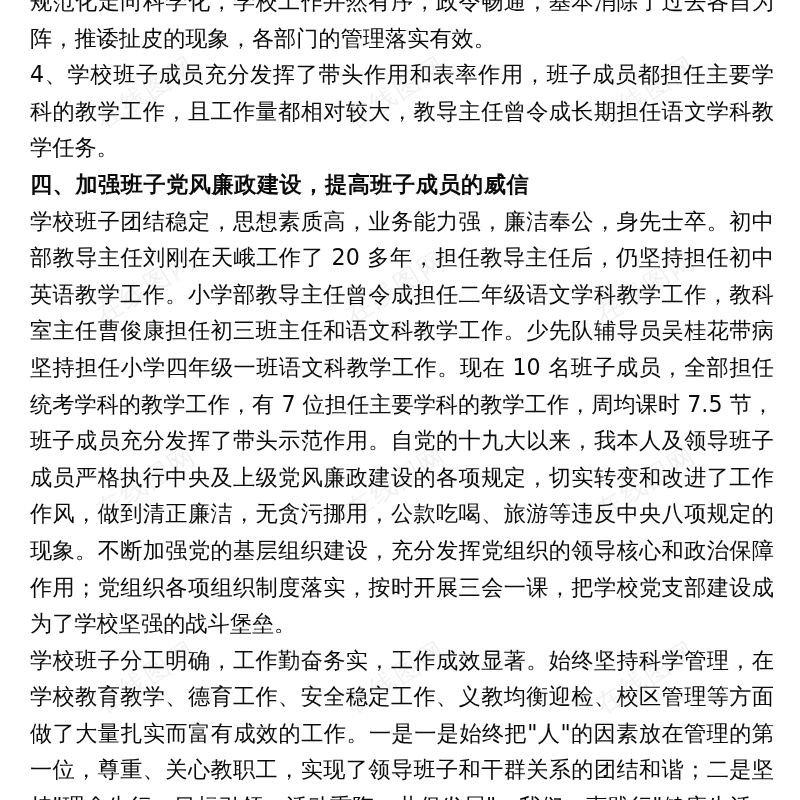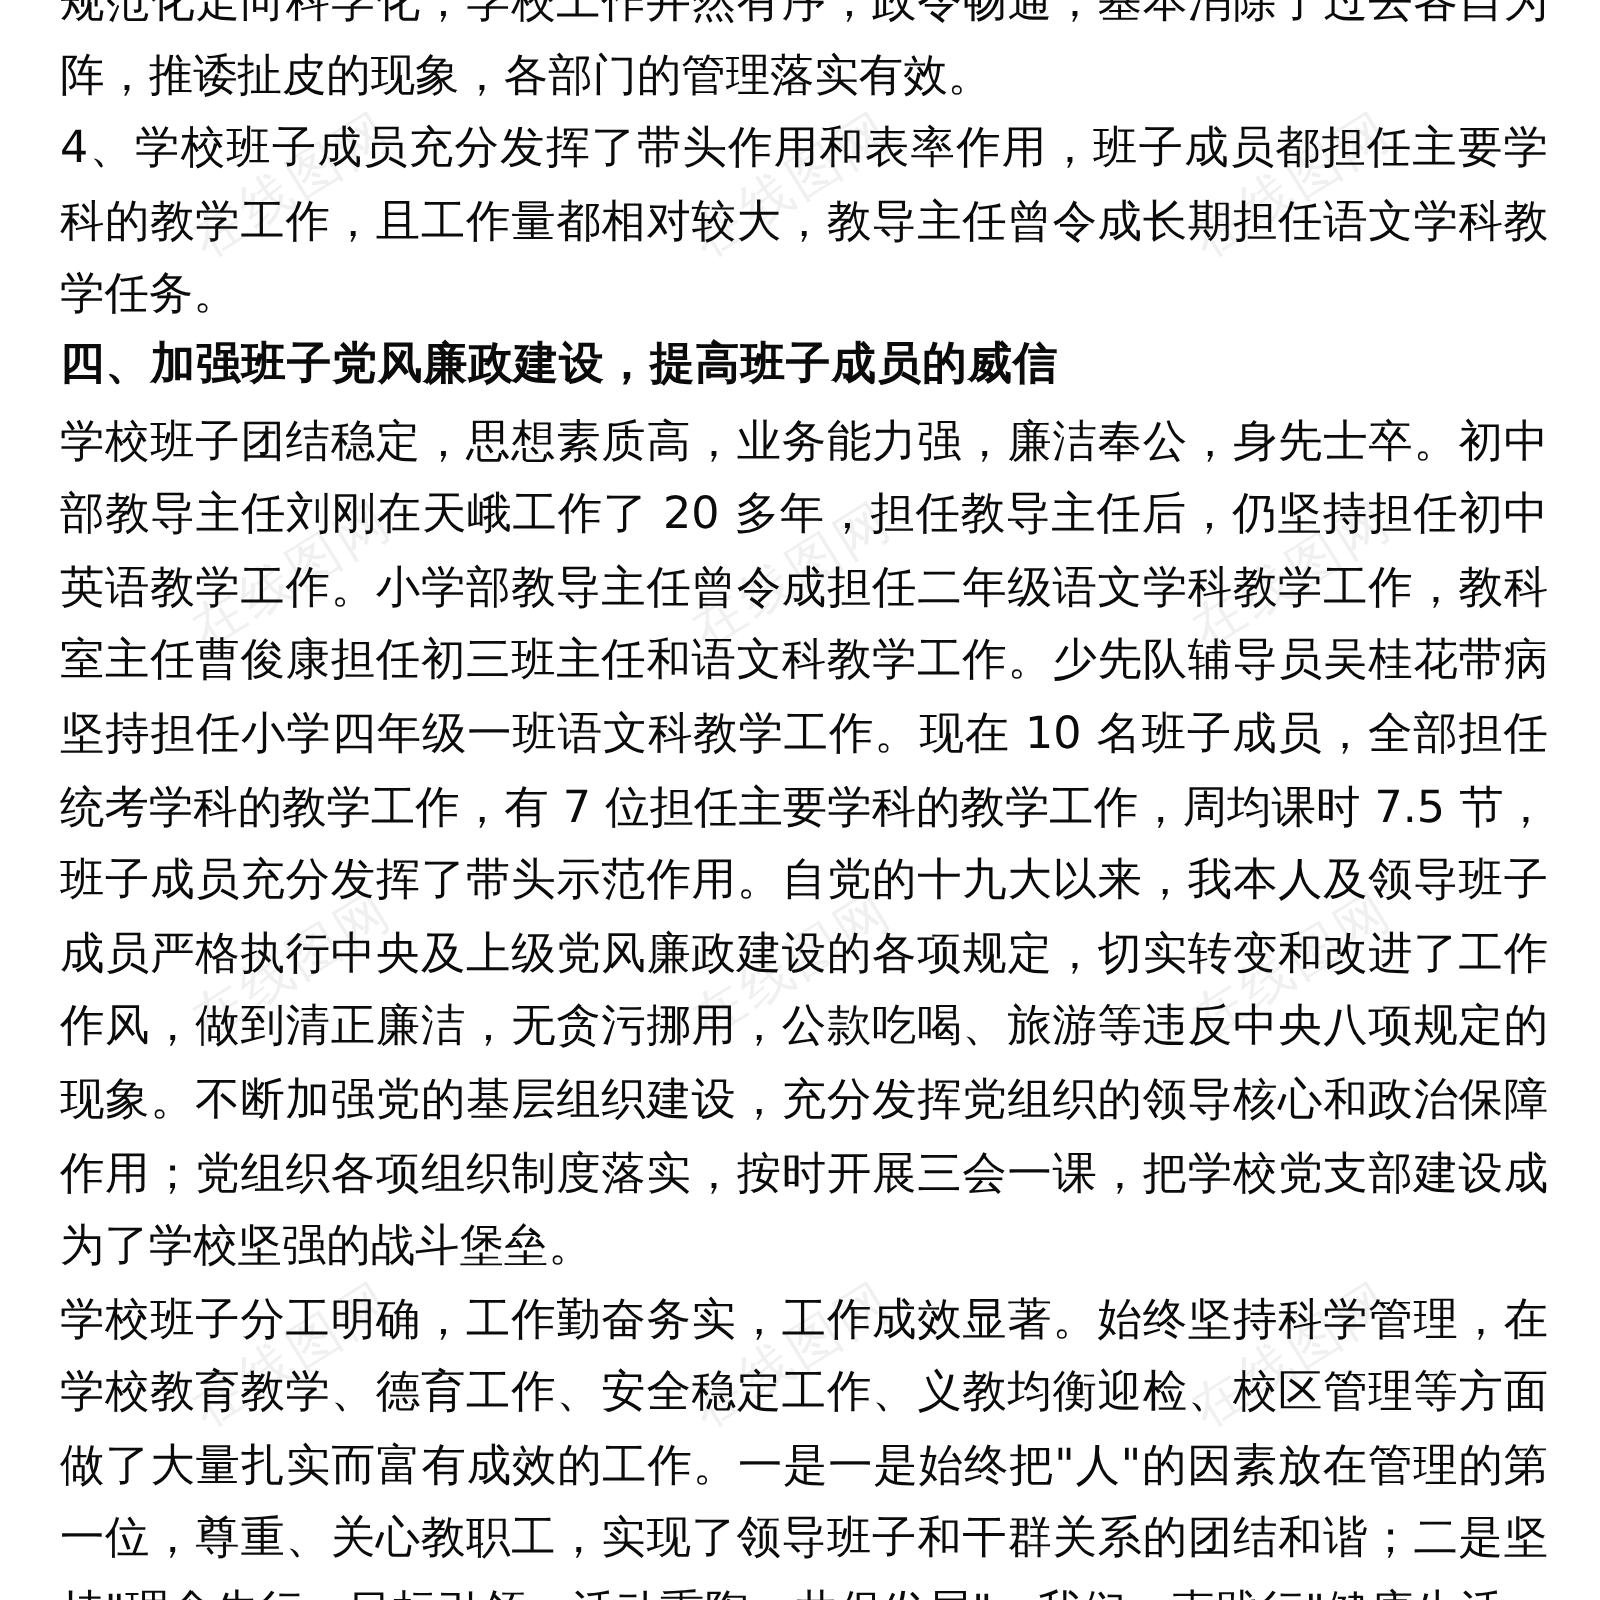--- a/index.html
+++ b/index.html
@@ -66,21 +66,20 @@
     text-align-last: left;
     letter-spacing: 0px;
     word-break: break-all;
     -webkit-font-smoothing: none;
   }
 
   p.heading {
     font-weight: 700;
     letter-spacing: 0.5px;
     text-align: right;
-    font-family: Liberation Mono, monospace;
   }
 
   
   p.para, p.heading { transform-origin: left top; }
 </style>
 </head>
 <body>
 
 <div id="page">
 

